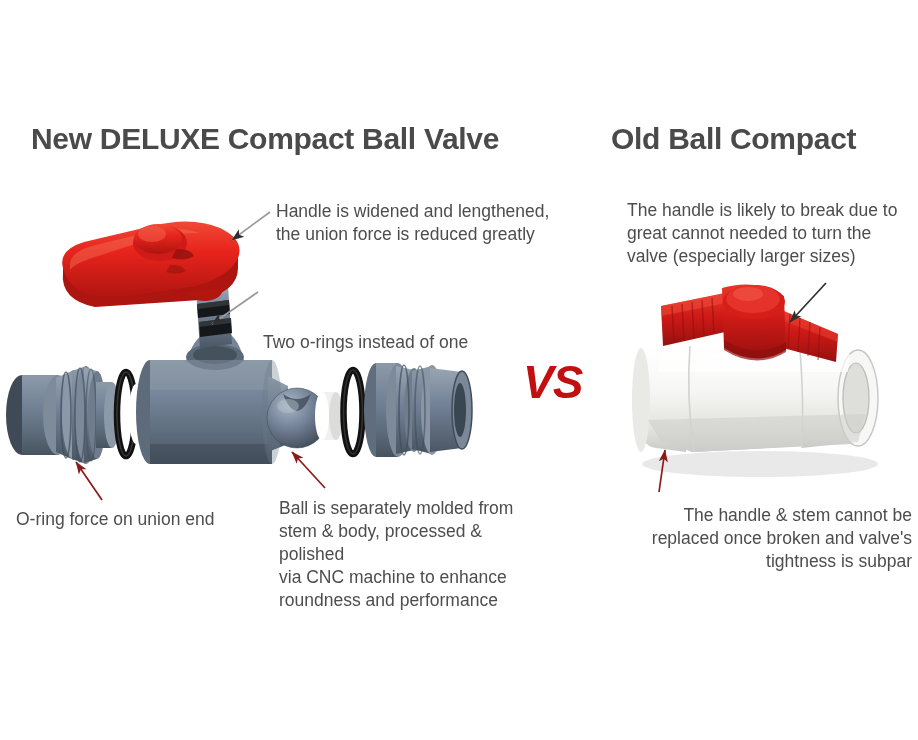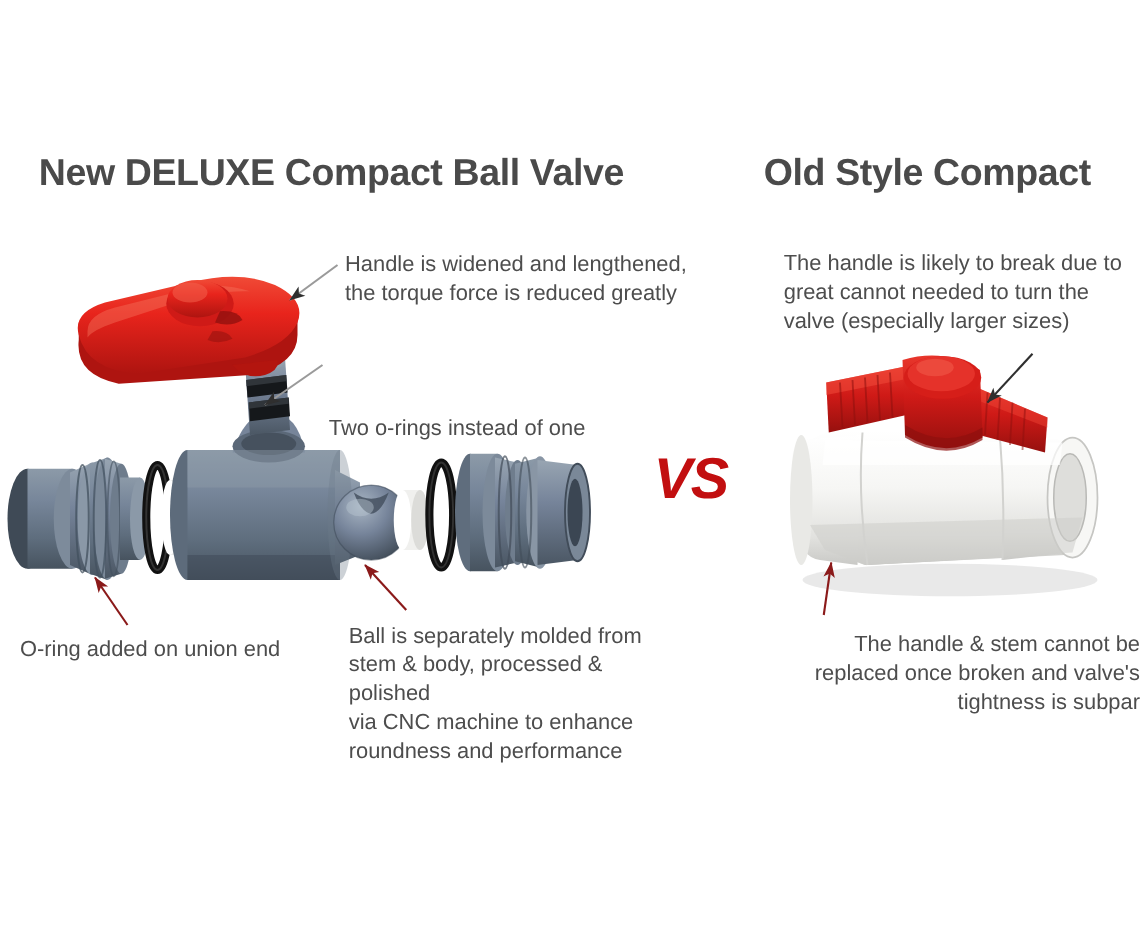--- a/index.html
+++ b/index.html
@@ -300,28 +300,28 @@
         <path d="M724,340 Q756,360 786,342 L786,352 Q756,370 724,350 Z" fill="#8e100e" opacity="0.7"></path>
       </g>
     </g>
 
     <line x1="826" y1="283" x2="790" y2="322" stroke="#2f2f2f" stroke-width="1.7" marker-end="url(#arrowDark)"></line>
     <line x1="659" y1="492" x2="665" y2="450" stroke="#8b1a1a" stroke-width="1.7" marker-end="url(#arrowRed)"></line>
   </svg>
 
   <div class="heading" id="heading-new">New DELUXE Compact Ball Valve</div>
 
-  <div class="heading" id="heading-old">Old Style Compact</div>
+  <div class="heading" id="heading-old">Old Ball Compact</div>
 
   <div class="annotation" id="anno-handle">Handle is widened and lengthened,
-the torque force is reduced greatly</div>
+the union force is reduced greatly</div>
 
   <div class="annotation" id="anno-orings">Two o-rings instead of one</div>
 
-  <div class="annotation" id="anno-union">O-ring added on union end</div>
+  <div class="annotation" id="anno-union">O-ring force on union end</div>
 
   <div class="annotation" id="anno-ball">Ball is separately molded from
 stem &amp; body, processed &amp; polished
 via CNC machine to enhance
 roundness and performance</div>
 
   <div class="annotation" id="anno-old-handle">The handle is likely to break due to
 great cannot needed to turn the
 valve (especially larger sizes)</div>
 

